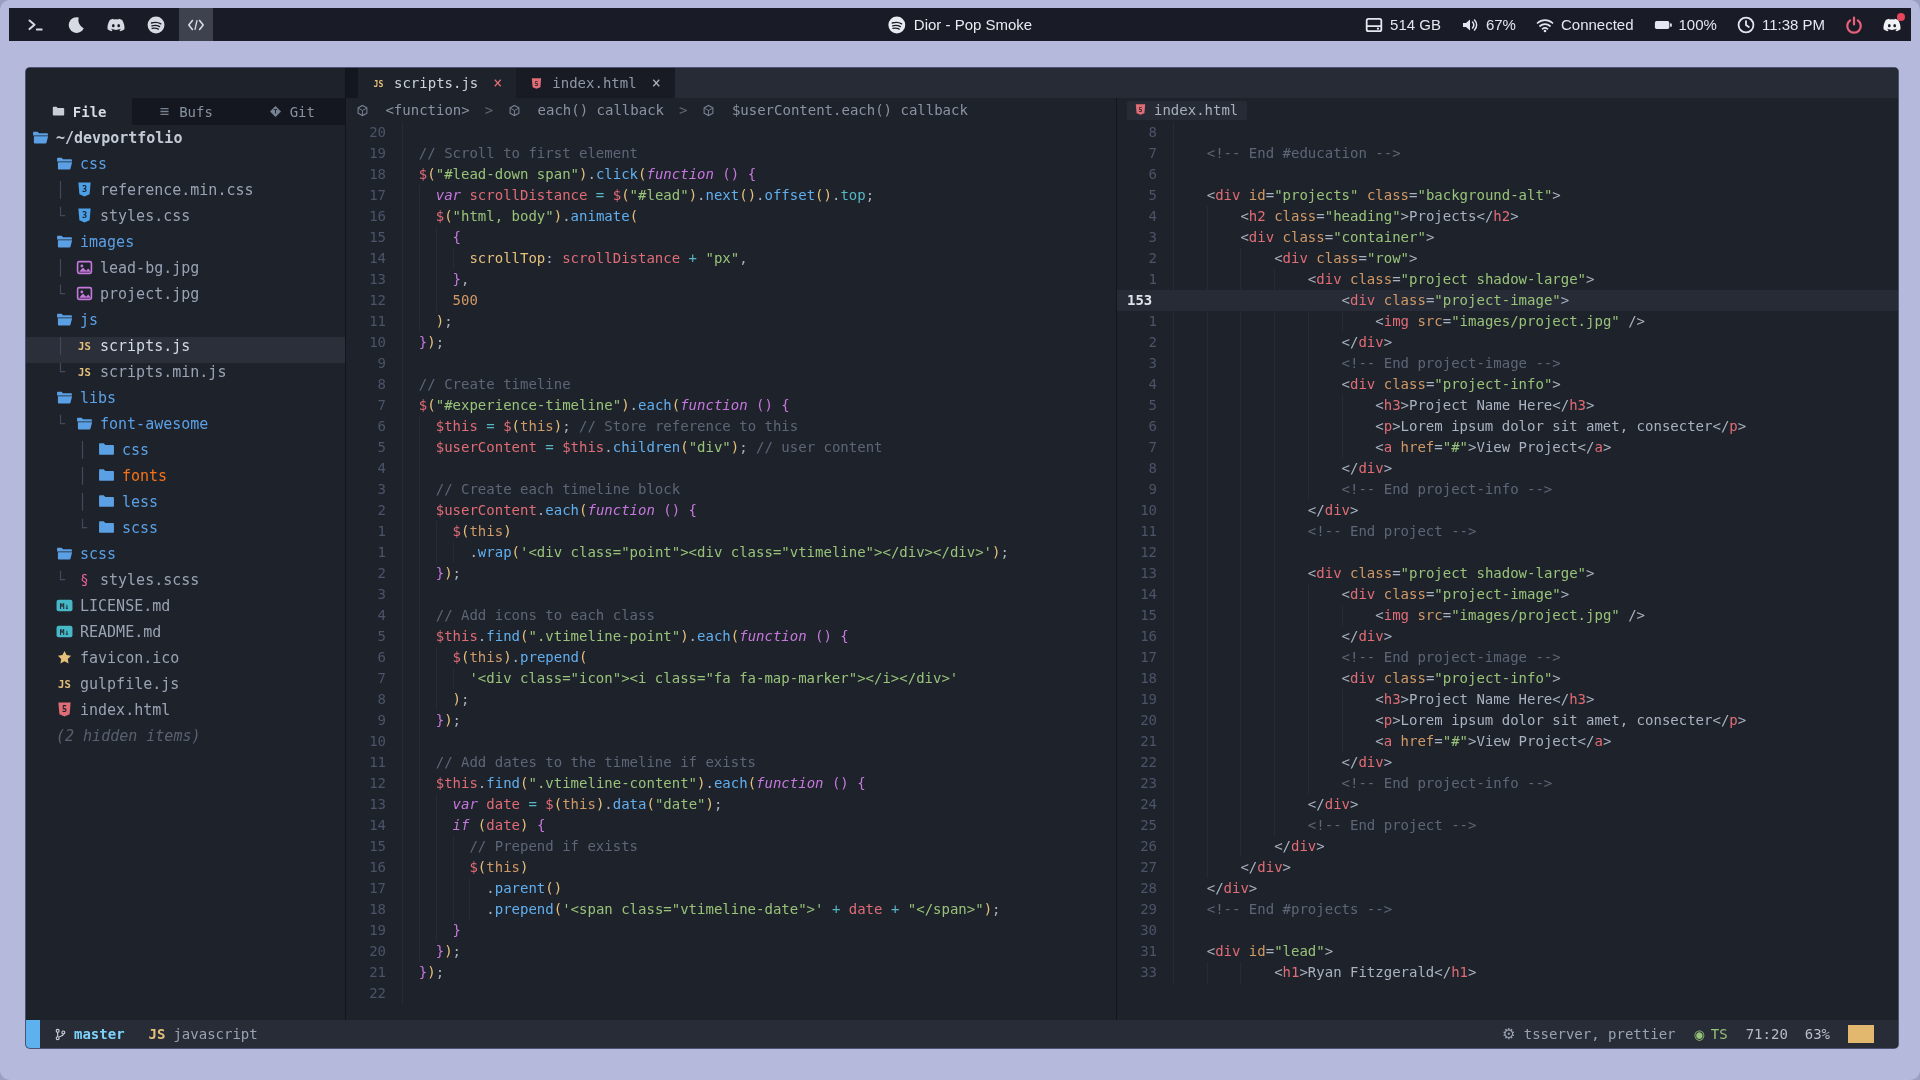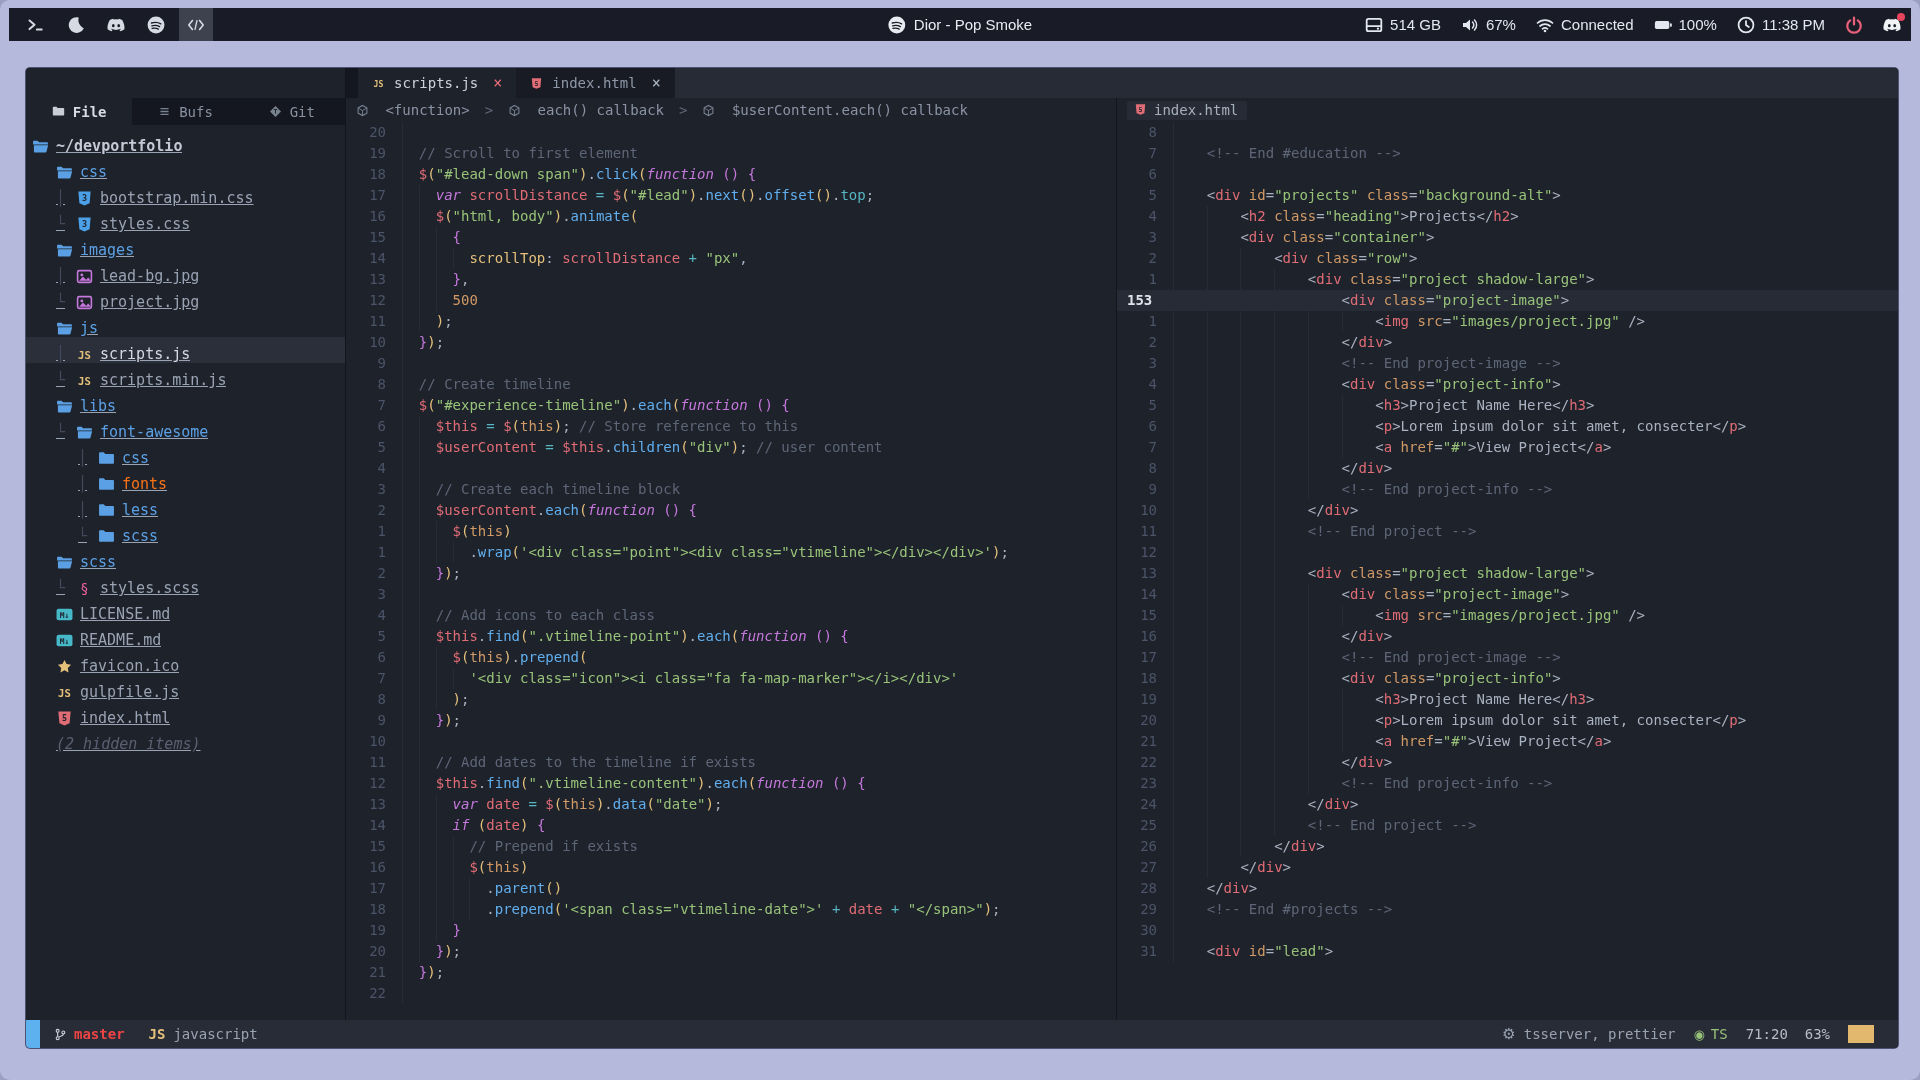--- a/index.html
+++ b/index.html
@@ -27,21 +27,21 @@
     box-shadow:0 0 0 1px #4d5270;display:flex;flex-direction:column;overflow:hidden;
     font-family:"DejaVu Sans Mono", monospace;}
   #main{flex:1;display:flex;min-height:0;}
   
   #sidebar{width:320px;flex:none;display:flex;flex-direction:column;border-right:1px solid #121520;background:#1e222b;}
   #sb-spacer{height:30px;}
   #sb-tabs{height:27px;display:flex;background:#14171f;font-size:14px;}
   .sbtab{flex:1;display:flex;align-items:center;justify-content:center;gap:8px;color:#8891a0;cursor:pointer;}
   .sbtab.active{background:#1e222b;color:#d7dce5;font-weight:bold;}
   #sb-tree{flex:1;padding-top:4px;overflow:hidden;font-size:15px;}
-  .trow{height:26px;display:flex;align-items:flex-end;color:#99a3b3;white-space:pre;cursor:pointer;text-decoration:underline;}
+  .trow{height:26px;display:flex;align-items:flex-start;color:#99a3b3;white-space:pre;cursor:pointer;}
   .trow.sel{background:#2a2f3a;}
   .guide{display:inline-block;width:20px;color:#414a5c;flex:none;}
   .gpad{display:inline-block;width:22px;flex:none;}
   .trow .lbl{overflow:hidden;text-overflow:ellipsis;}
   
   #editors{flex:1;display:flex;flex-direction:column;min-width:0;}
   #tabline{height:30px;display:flex;background:#14171f;padding-left:12px;font-size:14px;flex:none;}
   .tab{display:flex;align-items:center;gap:9px;padding:0 14px;color:#8f98a8;cursor:pointer;background:#181b24;}
   .tab.active{background:#1e222b;color:#ccd3dd;}
   .tab .close{margin-left:6px;font-size:15px;color:#aab2c0;cursor:pointer;}
@@ -66,21 +66,21 @@
   #pane-b{--gstep:4ch;}
   .t-cm{color:#5d6677}.t-st{color:#98c379}.t-kw{color:#c678dd;font-style:italic}
   .t-fn{color:#61afef}.t-vr{color:#e06c75}.t-nm{color:#d19a66}.t-pr{color:#e5c07b}
   .t-op{color:#56b6c2}.t-tx{color:#a9b2c0}.t-tg{color:#e06c75}.t-at{color:#d19a66}
   .t-b1{color:#e5c07b}.t-b2{color:#c678dd}
   .t-cur{background:#bcc3cf;color:#22262e}
   .t-sel{background:#414a5a;color:#c8cfb9}
   
   #statusbar{height:28px;flex:none;background:#282c37;display:flex;align-items:center;font-size:14px;color:#9aa3b2;}
   .sb-block{height:100%;flex:none;}
-  #sb-branch{display:flex;align-items:center;gap:7px;margin-left:14px;color:#ef4444;font-weight:bold;}
+  #sb-branch{display:flex;align-items:center;gap:7px;margin-left:14px;color:#7dd3fc;font-weight:bold;}
   #sb-lang{display:flex;align-items:center;gap:8px;margin-left:24px;color:#9aa3b2;}
   #sb-right{margin-left:auto;display:flex;align-items:center;gap:18px;}
   #sb-lsp{display:flex;align-items:center;gap:8px;}
   .gear{font-family:"DejaVu Sans", sans-serif;color:#9aa3b2;font-size:15px;}
   #sb-ts{display:flex;align-items:center;gap:6px;color:#97c278;}
   .ts-dot{font-family:"DejaVu Sans", sans-serif;font-size:13px;}
   #sb-pos{color:#b6bdc9;}
   .hidden-note{font-style:italic;}
   .mono-b{font-weight:bold;}
 </style>
@@ -244,21 +244,21 @@
                   <path d="M1 3.4c0-.5.4-.9 1-.9h3.2l1.4 1.6H14c.6 0 1 .4 1 1v1H1z" fill="#5ba0e4"></path>
                   <path d="M1.8 6.9h13.4l-1.6 6c-.1.4-.5.7-.9.7H2.6c-.4 0-.8-.3-.8-.7z" fill="#5ba0e4"></path>
                 </svg></span><span class="lbl" style="color: rgb(195, 202, 214); font-weight: bold;">~/devportfolio</span></div>
             <div class="trow" style="padding-left: 30px;"><span class="ic tree"><svg viewBox="0 0 16 16">
                   <path d="M1 3.4c0-.5.4-.9 1-.9h3.2l1.4 1.6H14c.6 0 1 .4 1 1v1H1z" fill="#5ba0e4"></path>
                   <path d="M1.8 6.9h13.4l-1.6 6c-.1.4-.5.7-.9.7H2.6c-.4 0-.8-.3-.8-.7z" fill="#5ba0e4"></path>
                 </svg></span><span class="lbl" style="color: rgb(91, 160, 228);">css</span></div>
             <div class="trow" style="padding-left: 30px;"><span class="guide">│</span><span class="ic tree"><svg viewBox="0 0 16 16">
                   <path d="M2.2 1.5h11.6l-1 11-4.8 2-4.8-2z" fill="#4ba0e8"></path>
                   <text x="8" y="10.5" font-size="8" fill="#1e222b" text-anchor="middle" font-weight="bold">3</text>
-                </svg></span><span class="lbl">bootstrap.min.css</span></div>
+                </svg></span><span class="lbl">reference.min.css</span></div>
             <div class="trow" style="padding-left: 30px;"><span class="guide">└</span><span class="ic tree"><svg viewBox="0 0 16 16">
                   <path d="M2.2 1.5h11.6l-1 11-4.8 2-4.8-2z" fill="#4ba0e8"></path>
                   <text x="8" y="10.5" font-size="8" fill="#1e222b" text-anchor="middle" font-weight="bold">3</text>
                 </svg></span><span class="lbl">styles.css</span></div>
             <div class="trow" style="padding-left: 30px;"><span class="ic tree"><svg viewBox="0 0 16 16">
                   <path d="M1 3.4c0-.5.4-.9 1-.9h3.2l1.4 1.6H14c.6 0 1 .4 1 1v1H1z" fill="#5ba0e4"></path>
                   <path d="M1.8 6.9h13.4l-1.6 6c-.1.4-.5.7-.9.7H2.6c-.4 0-.8-.3-.8-.7z" fill="#5ba0e4"></path>
                 </svg></span><span class="lbl" style="color: rgb(91, 160, 228);">images</span></div>
             <div class="trow" style="padding-left: 30px;"><span class="guide">│</span><span class="ic tree"><svg viewBox="0 0 16 16">
                   <rect x="1.5" y="2.5" width="13" height="11" rx="1.5" fill="none" stroke="#c678dd" stroke-width="1.5"></rect>
@@ -452,20 +452,21 @@
                 <div class="line"><span class="num">22</span><span class="lcode"><span class="ind" style="width: 20ch;"></span><span class="t-tx">&lt;/</span><span class="t-tg">div</span><span class="t-tx">&gt;</span></span></div>
                 <div class="line"><span class="num">23</span><span class="lcode"><span class="ind" style="width: 20ch;"></span><span class="t-cm">&lt;!-- End project-info --&gt;</span></span></div>
                 <div class="line"><span class="num">24</span><span class="lcode"><span class="ind" style="width: 16ch;"></span><span class="t-tx">&lt;/</span><span class="t-tg">div</span><span class="t-tx">&gt;</span></span></div>
                 <div class="line"><span class="num">25</span><span class="lcode"><span class="ind" style="width: 16ch;"></span><span class="t-cm">&lt;!-- End project --&gt;</span></span></div>
                 <div class="line"><span class="num">26</span><span class="lcode"><span class="ind" style="width: 12ch;"></span><span class="t-tx">&lt;/</span><span class="t-tg">div</span><span class="t-tx">&gt;</span></span></div>
                 <div class="line"><span class="num">27</span><span class="lcode"><span class="ind" style="width: 8ch;"></span><span class="t-tx">&lt;/</span><span class="t-tg">div</span><span class="t-tx">&gt;</span></span></div>
                 <div class="line"><span class="num">28</span><span class="lcode"><span class="ind" style="width: 4ch;"></span><span class="t-tx">&lt;/</span><span class="t-tg">div</span><span class="t-tx">&gt;</span></span></div>
                 <div class="line"><span class="num">29</span><span class="lcode"><span class="ind" style="width: 4ch;"></span><span class="t-cm">&lt;!-- End #projects --&gt;</span></span></div>
                 <div class="line"><span class="num">30</span><span class="lcode"><span class="ind" style="width: 4ch;"></span></span></div>
                 <div class="line"><span class="num">31</span><span class="lcode"><span class="ind" style="width: 4ch;"></span><span class="t-tx">&lt;</span><span class="t-tg">div </span><span class="t-at">id</span><span class="t-tx">=</span><span class="t-st">"lead"</span><span class="t-tx">&gt;</span></span></div>
+                <div class="line"><span class="num">33</span><span class="lcode"><span class="ind" style="width: 12ch;"></span><span class="t-tx">&lt;</span><span class="t-tg">h1</span><span class="t-tx">&gt;Ryan Fitzgerald&lt;/</span><span class="t-tg">h1</span><span class="t-tx">&gt;</span></span></div>
               </div>
           </div>
         </div>
       </div>
     </div>
     <div id="statusbar">
       <div class="sb-block" id="sb-accent-l" style="width: 14px; background: rgb(94, 177, 239);"></div>
       <div id="sb-branch">
         <span class="ic sm" id="branch-icon">
             <svg viewBox="0 0 16 16">

